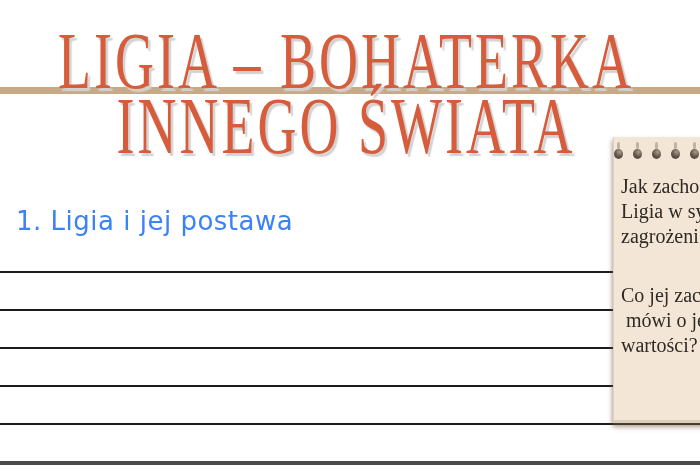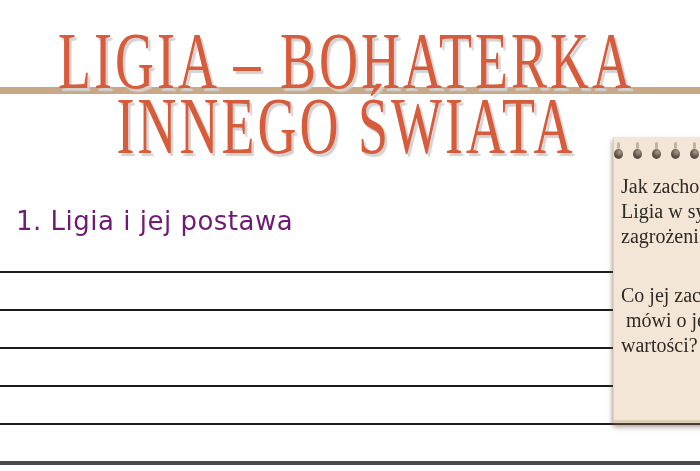--- a/index.html
+++ b/index.html
@@ -42,21 +42,21 @@
   .title-line1 { top: 21px; }
   .title-line2 { top: 86px; }
 
   
   .section-heading {
     position: absolute;
     top: 206px; left: 16px;
     font-family: "DejaVu Sans", sans-serif;
     font-size: 26px;
     letter-spacing: 0.5px;
-    color: #701a75;
+    color: #3b82f6;
     z-index: 2;
   }
 
   
   .ruled-line {
     position: absolute;
     left: 0;
     width: 700px;
     height: 2px;
     background: #1c1c1c;

